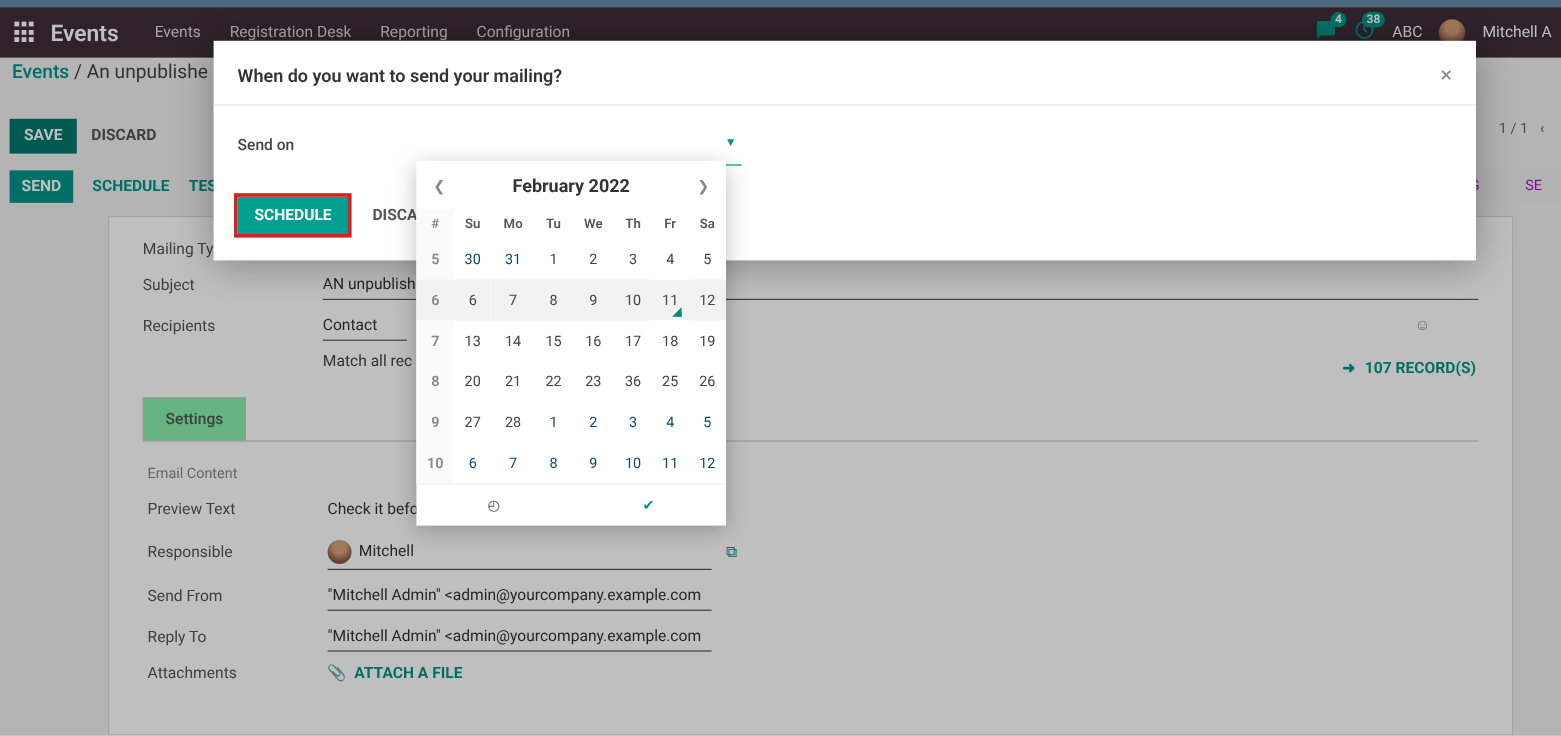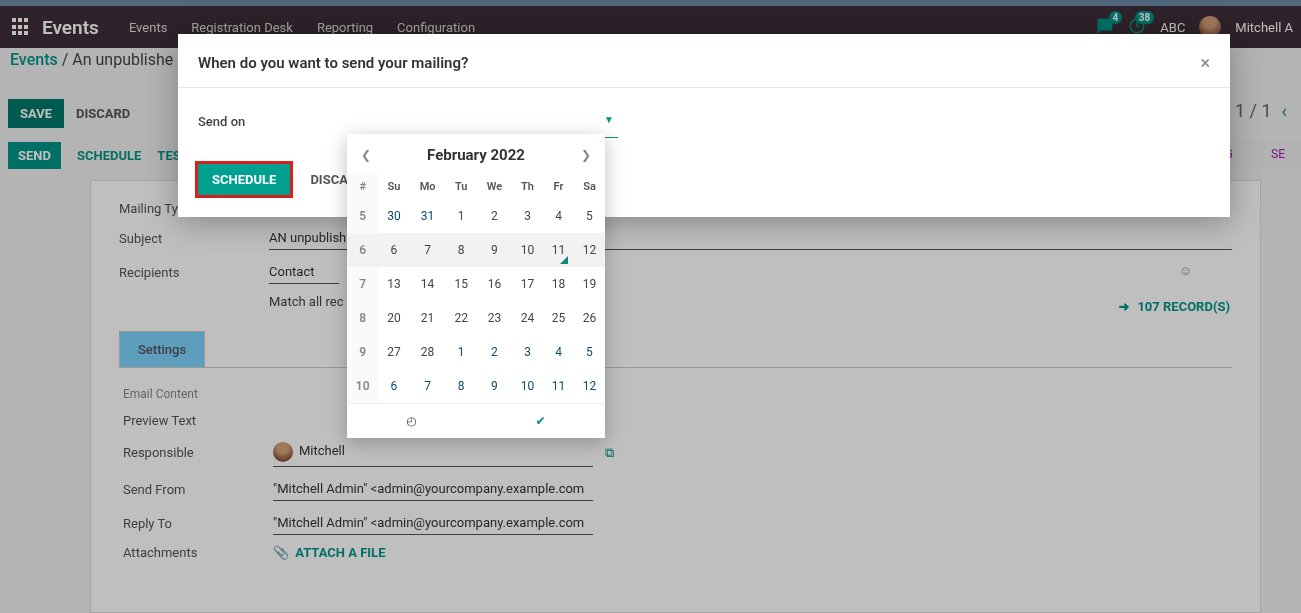--- a/index.html
+++ b/index.html
@@ -19,38 +19,38 @@
   .badge-gr svg {fill:#009688;}
   .badge-num {position:absolute; top:-6px; right:-8px; background:#009688; color:#fff; font-size:10px; padding:1px 4px; border-radius:7px; font-weight:bold;}
   .avatar {width:22px;height:22px;border-radius:50%;background:radial-gradient(circle at 50% 30%, #d7a27a 30%, #8b5742 70%);}
 
   
   .crumb { position:absolute; top:50px; left:10px; font-size:16px; color:#444;}
   .crumb a {color:#009688; font-weight:500; text-decoration:none;}
   .save-row {position:absolute; top:99px; left:8px; display:flex; gap:12px; }
   .btn-primary {background:#00796b; color:#fff; font-weight:bold; font-size:13px; padding:7px 12px; border:none;}
   .btn-link {color:#555; font-size:13px; font-weight:bold; background:none; border:none;}
-  .pager {position:absolute; top:100px; right:14px; font-size:18px; color:#666; display:flex; align-items:center; gap:10px;}
+  .pager {position:absolute; top:100px; right:14px; font-size:12px; color:#666; display:flex; align-items:center; gap:10px;}
 
   .status-row {position:absolute; top:140px; left:8px; right:0; height:30px; display:flex; align-items:center; gap:16px;}
   .status-row .send {background:#009688; color:#fff; font-size:13px; font-weight:bold; padding:6px 10px;}
   .status-row .lnk {color:#009688; font-size:13px; font-weight:bold;}
   .stage-chips {position:absolute; right:0; top:140px; display:flex; align-items:flex-end; font-size:12px; color:#a21caf;}
   .chip {padding:7px 16px 7px 22px; position:relative; background:#eee; }
   .chip::after{content:"";position:absolute;right:-9px;top:0;bottom:0;width:18px;background:inherit;clip-path:polygon(0 0,100% 50%,0 100%);z-index:1;}
 
   
   .form-area {position:absolute; top:180px; left:90px; right:40px; bottom:0; background:#fff; border:1px solid #ddd; padding:20px 28px; color:#444;}
   .form-row {display:flex; align-items:center; margin-bottom:10px; font-size:13px;}
   .form-label {width:150px; color:#555;}
   .form-val {flex:1; border-bottom:1px solid #555; padding:4px 0; color:#333;}
   .recs {position:absolute; right:30px; top:118px; color:#009688; font-weight:bold; font-size:13px; display:flex; align-items:center; gap:8px;}
   .tabs {display:flex; margin-top:22px;}
   .tab {padding:10px 18px; font-size:13px; border:1px solid #ccc; border-bottom:none; background:#f6f6f6; color:#555;}
-  .tab.active {background:#7dd3fc; font-weight:500;}
+  .tab.active {background:#86efac; font-weight:500;}
   .tab-body {border:0px solid #ccc; border-top:1px solid #ccc; padding:18px 4px;}
   .sub-h {font-size:12px; color:#888; margin:1px 0 12px;}
   .val-noline{border-bottom:none;}
   .attach {color:#009688; font-weight:bold; font-size:13px; display:flex; align-items:center; gap:6px;}
   .ext-icon {color:#009688;}
   .av-small{width:20px;height:20px;border-radius:50%;background:radial-gradient(circle at 50% 30%, #d7a27a 30%, #8b5742 70%); display:inline-block; vertical-align:middle; margin-right:6px;}
   .emoji-icon {position:absolute; right:40px; top:37px; color:#888;}
 
   
   .modal {position:absolute; top:34px; left:178px; width:1052px; background:#fff; border-radius:0px; box-shadow:0 5px 30px rgba(0,0,0,0.3); z-index:10;}
@@ -169,20 +169,21 @@
       <span>107 RECORD(S)</span>
     </div>
 
   <div class="tabs">
     <div class="tab active">Settings</div>
   </div>
   <div class="tab-body">
     <div class="sub-h">Email Content</div>
     <div class="form-row">
         <div class="form-label">Preview Text</div>
+        <div class="form-val val-noline">Check it befo</div>
       </div>
     <div class="form-row">
         <div class="form-label">Responsible</div>
         <div class="form-val" style="flex:0 0 320px;"><span class="av-small"></span><span>Mitchell</span></div>
         <span class="ext-icon" style="margin-left:12px;">⧉</span>
       </div>
     <div class="form-row">
         <div class="form-label">Send From</div>
         <div class="form-val" style="flex:0 0 320px;">"Mitchell Admin" &lt;admin@yourcompany.example.com</div>
       </div>
@@ -267,21 +268,21 @@
           <td>17</td>
           <td>18</td>
           <td>19</td>
         </tr>
         <tr>
           <td class="wk">8</td>
           <td>20</td>
           <td>21</td>
           <td>22</td>
           <td>23</td>
-          <td>24</td>
+          <td>36</td>
           <td>25</td>
           <td>26</td>
         </tr>
         <tr>
           <td class="wk">9</td>
           <td>27</td>
           <td>28</td>
           <td class="muted">1</td>
           <td class="muted">2</td>
           <td class="muted">3</td>

